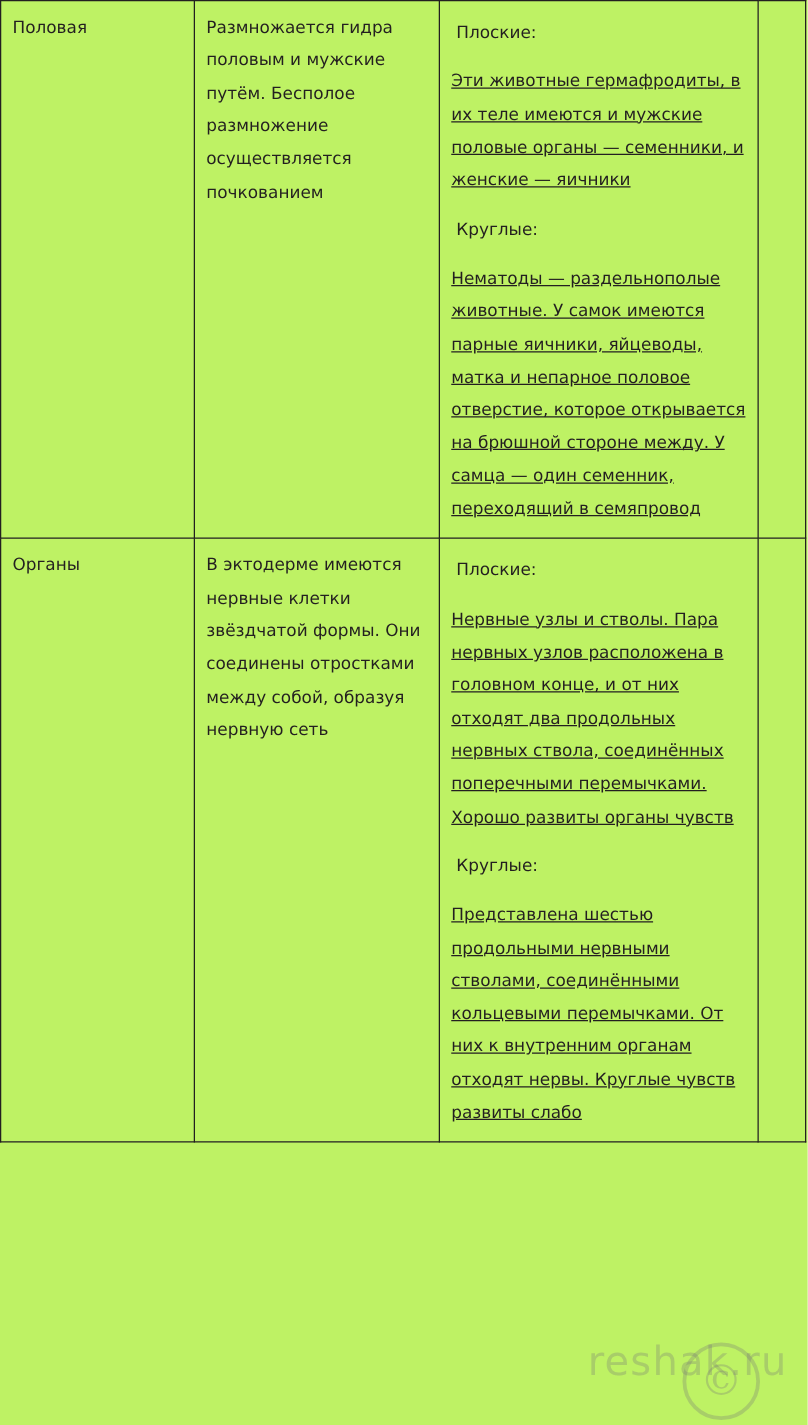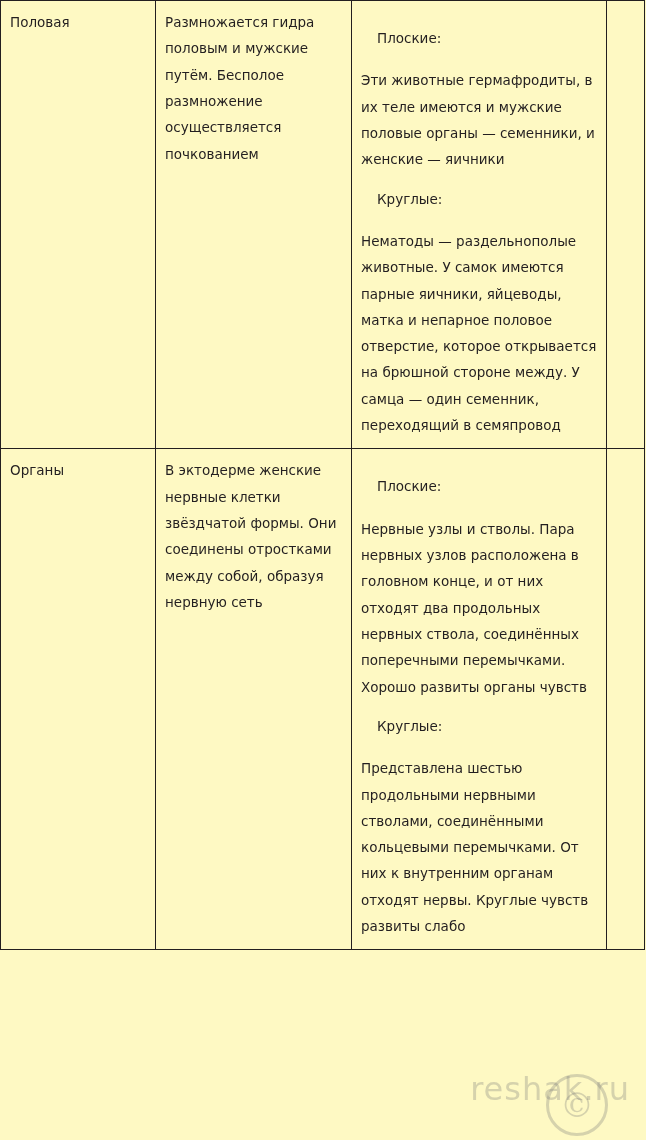--- a/index.html
+++ b/index.html
@@ -11,21 +11,21 @@
     font-family: "DejaVu Sans", sans-serif;
     width: 646px;
     height: 1140px;
     position: relative;
     overflow: hidden;
   }
   .page {
     position: relative;
     width: 646px;
     height: 1140px;
-    background: #fef9c3;
+    background: #bef264;
   }
   table.bio-table {
     border-collapse: collapse;
     width: 644px;
     margin: 0;
     table-layout: fixed;
     position: relative;
     z-index: 2;
   }
   table.bio-table td {
@@ -42,24 +42,25 @@
   col.c3 { width: 255px; }
   col.c4 { width: 38px; }
 
   .cell-p {
     margin: 0 0 0 0;
   }
   .cell-p + .cell-p {
     margin-top: 13px;
   }
   .sub-label {
-    margin: 16px;
+    margin: 4px;
   }
   .sub-body {
     margin-top: 13px;
+    text-decoration: underline;
   }
   .watermark {
     position: absolute;
     right: 10px;
     bottom: 4px;
     z-index: 1;
     pointer-events: none;
     user-select: none;
   }
   .wm-text {
@@ -120,21 +121,21 @@
         </td>
         <td>
           <p class="cell-p"></p>
         </td>
       </tr>
       <tr>
         <td>
           <p class="cell-p">Органы</p>
         </td>
         <td>
-          <p class="cell-p">В эктодерме женские нервные клетки звёздчатой формы. Они соединены отростками между собой, образуя нервную сеть</p>
+          <p class="cell-p">В эктодерме имеются нервные клетки звёздчатой формы. Они соединены отростками между собой, образуя нервную сеть</p>
         </td>
         <td>
           <p class="cell-p sub-label">Плоские:</p>
           <p class="cell-p sub-body">Нервные узлы и стволы. Пара нервных узлов расположена в головном конце, и от них отходят два продольных нервных ствола, соединённых поперечными перемычками. Хорошо развиты органы чувств</p>
           <p class="cell-p sub-label">Круглые:</p>
           <p class="cell-p sub-body">Представлена шестью продольными нервными стволами, соединёнными кольцевыми перемычками. От них к внутренним органам отходят нервы. Круглые чувств развиты слабо</p>
         </td>
         <td>
           <p class="cell-p"></p>
         </td>

